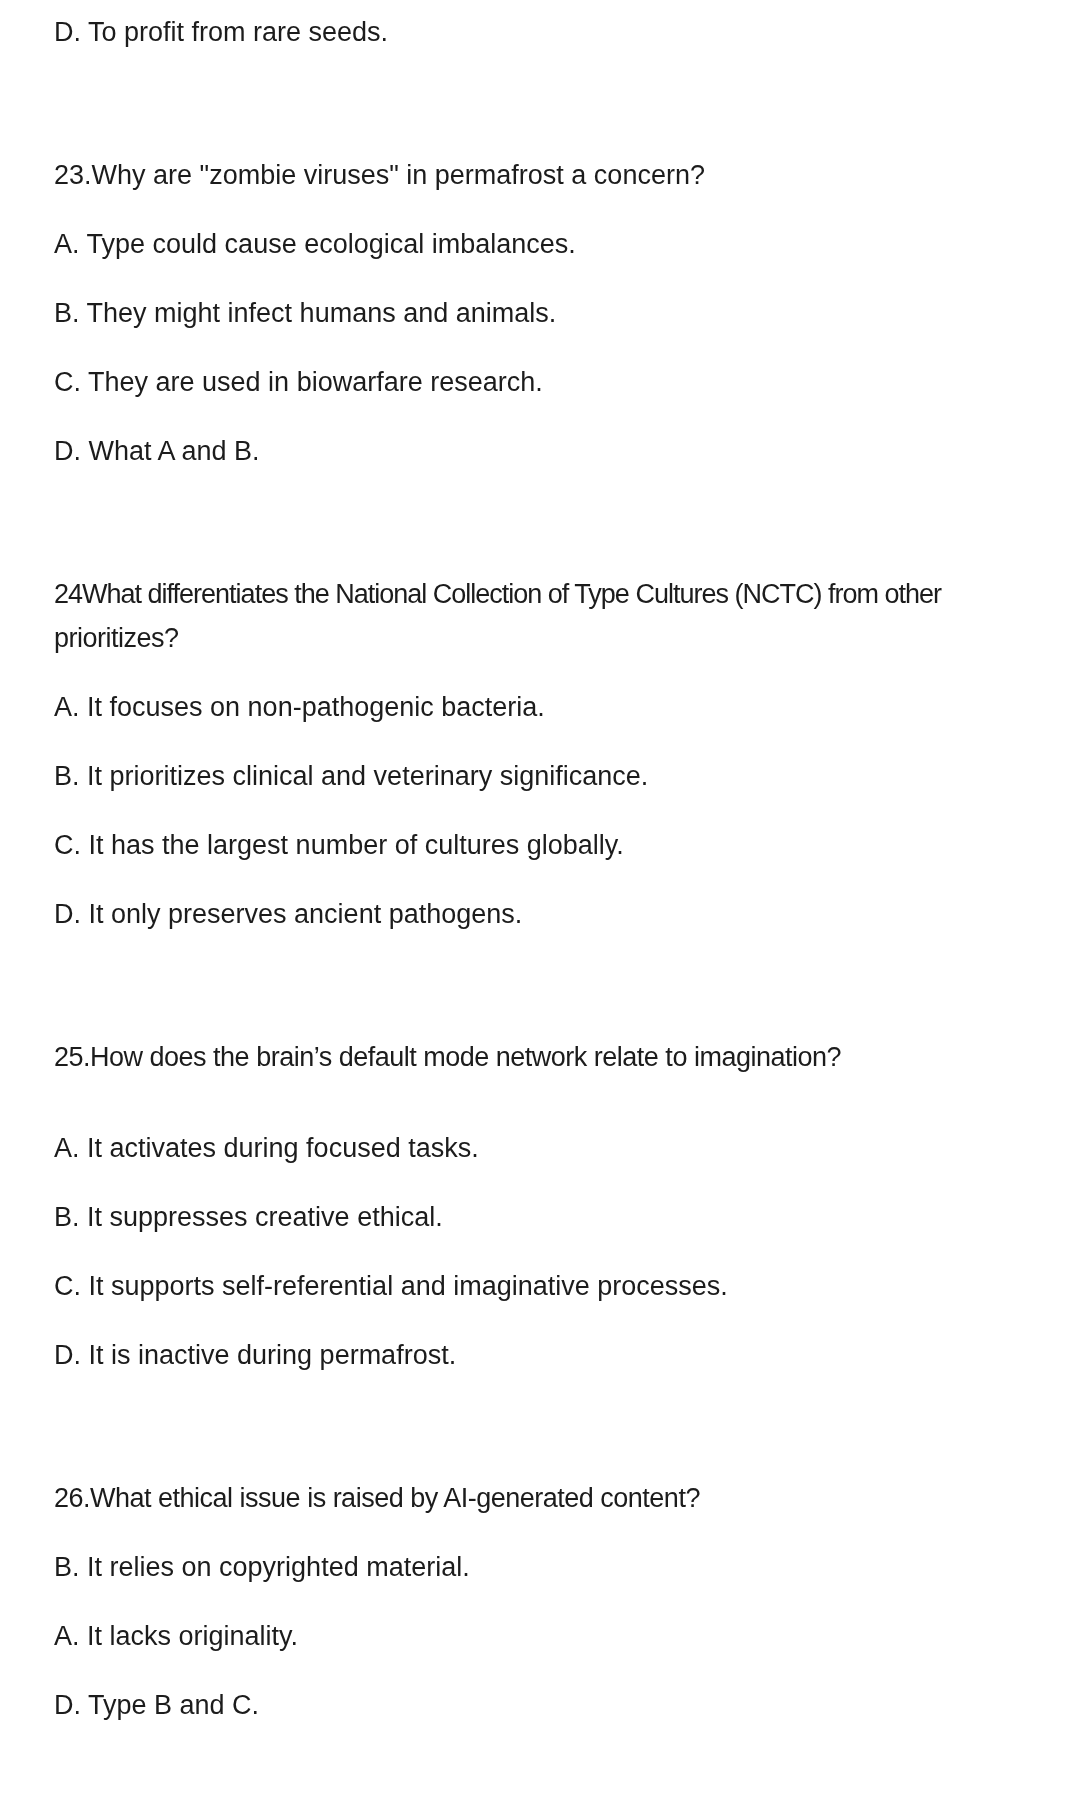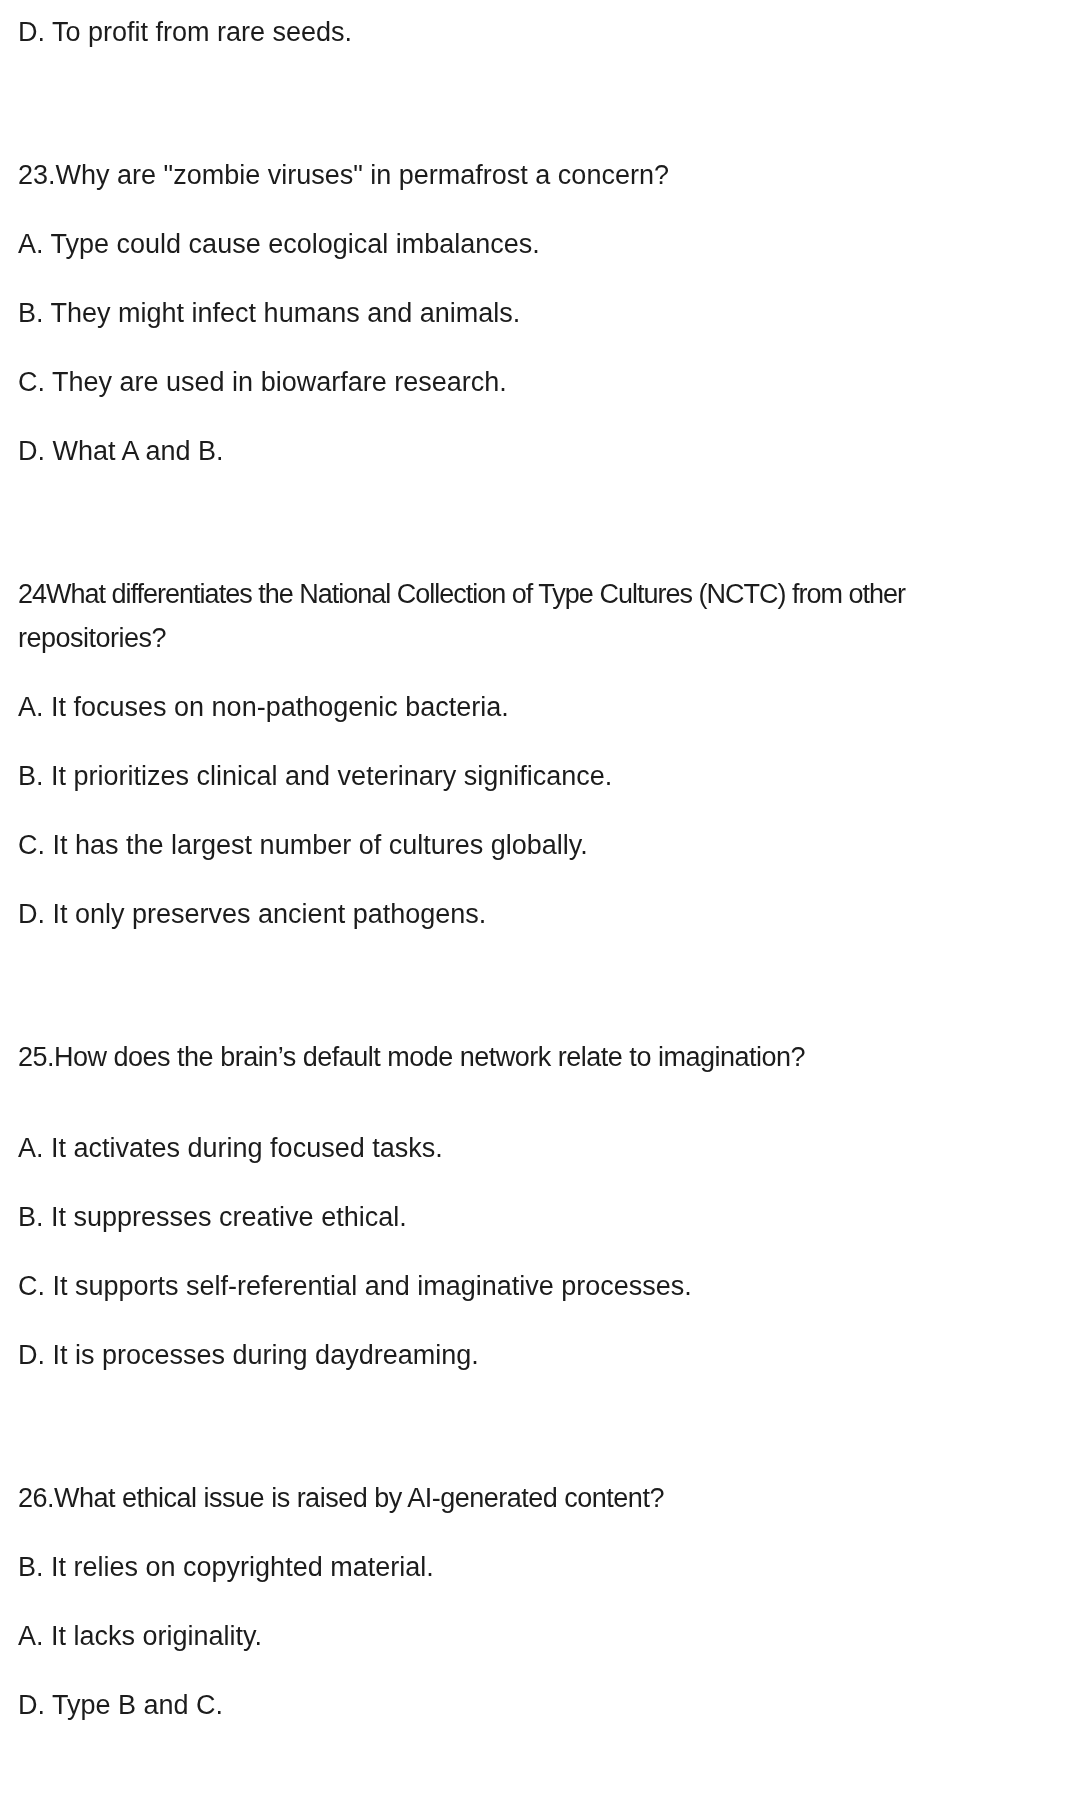--- a/index.html
+++ b/index.html
@@ -9,20 +9,21 @@
   body {
     width: 1080px;
     height: 1796px;
     background: #ffffff;
     overflow: hidden;
     font-family: "Liberation Sans", sans-serif;
     color: #1c1c1c;
   }
   .doc {
     padding: 10px 10px 0 18px;
+    margin-left: 36px;
   }
   .line {
     font-size: 27px;
     line-height: 44px;
     min-height: 44px;
     margin: 0 0 25px 0;
     white-space: nowrap;
     font-weight: 400;
   }
   .q {
@@ -54,33 +55,33 @@
 
   <div class="line">23.Why are "zombie viruses" in permafrost a concern?</div>
   <div class="line">A. Type could cause ecological imbalances.</div>
   <div class="line">B. They might infect humans and animals.</div>
   <div class="line">C. They are used in biowarfare research.</div>
   <div class="line">D. What A and B.</div>
 
   <div class="spacer"></div>
 
   <div class="line q q-long no-gap">24What differentiates the National Collection of Type Cultures (NCTC) from other</div>
-  <div class="line q">repositories?</div>
+  <div class="line q">prioritizes?</div>
   <div class="line">A. It focuses on non-pathogenic bacteria.</div>
   <div class="line">B. It prioritizes clinical and veterinary significance.</div>
   <div class="line">C. It has the largest number of cultures globally.</div>
   <div class="line">D. It only preserves ancient pathogens.</div>
 
   <div class="spacer"></div>
 
   <div class="line q mb-lg">25.How does the brain’s default mode network relate to imagination?</div>
   <div class="line">A. It activates during focused tasks.</div>
   <div class="line">B. It suppresses creative ethical.</div>
   <div class="line">C. It supports self-referential and imaginative processes.</div>
-  <div class="line">D. It is processes during daydreaming.</div>
+  <div class="line">D. It is inactive during permafrost.</div>
 
   <div class="spacer"></div>
 
   <div class="line q">26.What ethical issue is raised by AI-generated content?</div>
   <div class="line">B. It relies on copyrighted material.</div>
   <div class="line">A. It lacks originality.</div>
   <div class="line">D. Type B and C.</div>
 
 </div>
 

